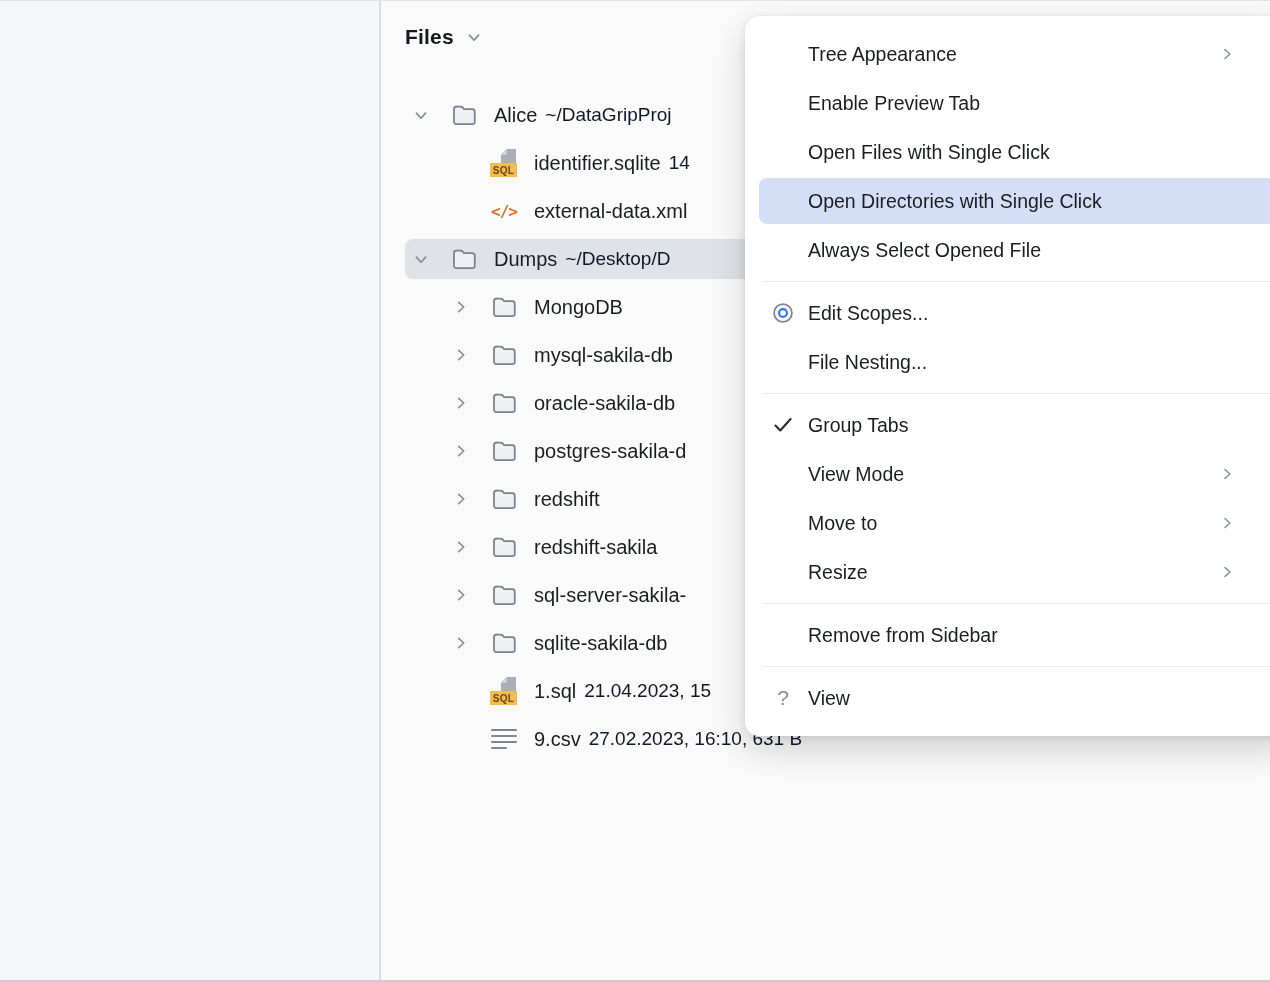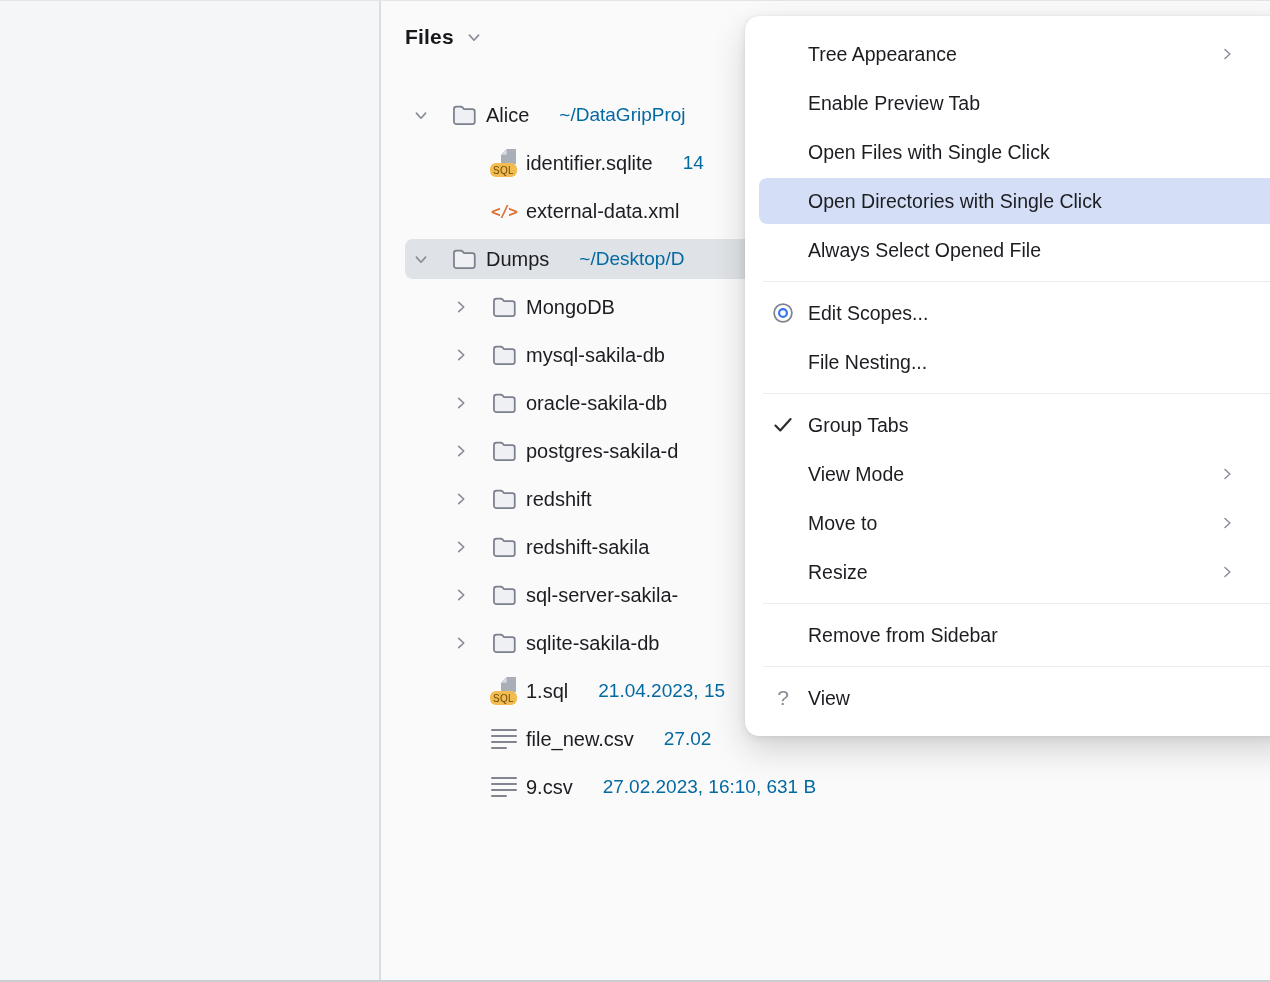--- a/index.html
+++ b/index.html
@@ -29,38 +29,38 @@
   .row{height:48px;display:flex;align-items:center;position:relative;white-space:nowrap}
   .row.lvl0{padding-left:28px}
   .row.lvl1{padding-left:68px}
   .row.selected::before{
     content:"";position:absolute;left:24px;right:8px;top:4px;bottom:4px;
     background:#dfe2e6;border-radius:8px;
   }
   .row>*{position:relative;z-index:1}
   .tw-slot{width:24px;height:24px;display:flex;align-items:center;justify-content:center;flex:0 0 24px}
   .ico{width:28px;height:30px;margin-left:17px;display:flex;align-items:center;justify-content:center;flex:0 0 28px}
-  .lbl{font-size:20px;color:#1c1d21;margin-left:8px}
-  .meta{font-size:19px;color:#0369a1;margin-left:30px}
+  .lbl{font-size:20px;color:#1c1d21;margin-left:16px}
+  .meta{font-size:19px;color:#0f172a;margin-left:8px}
 
   
 
   
   .sqlico{position:relative;width:28px;height:30px}
   .sqlico .doc{
     position:absolute;top:1px;right:2px;width:15px;height:15px;background:#a9aeb7;
     clip-path:polygon(38% 0,100% 0,100% 100%,0 100%,0 38%);
   }
   .sqlico .doc::before{
     content:"";position:absolute;left:0;top:0;width:15px;height:15px;background:#d7dade;
     clip-path:polygon(0 38%,38% 0,38% 38%,0 38%);
   }
   .sqlico .badge{
-    position:absolute;left:0;bottom:1px;width:27px;height:14px;background:#f2bc53;border-radius:6px;
-    color:#6b4a08;font-size:10px;font-weight:400;letter-spacing:.3px;
+    position:absolute;left:0;bottom:1px;width:27px;height:14px;background:#f2bc53;border-radius:0;
+    color:#6b4a08;font-size:10px;font-weight:700;letter-spacing:.3px;
     display:flex;align-items:center;justify-content:center;
   }
 
   
   .xmlico{font-family:"DejaVu Sans Mono",monospace;font-weight:700;font-size:16px;color:#df7130;letter-spacing:-1px}
 
   
   .texticon{width:26px;height:26px;display:flex;flex-direction:column;justify-content:center;gap:3.4px}
   .texticon i{display:block;height:2.5px;background:#80858f;border-radius:1px}
   .texticon i:nth-child(1){width:100%}
@@ -287,44 +287,31 @@
       <span class="ico">
         <span class="sqlico">
             <span class="doc"></span>
             <span class="badge">SQL</span>
           </span>
       </span>
       <span class="lbl">1.sql</span>
       <span class="meta">21.04.2023, 15</span>
     </div>
 
+
     <div class="row lvl1">
       <span class="tw-slot"></span>
       <span class="ico">
         <span class="texticon">
             <i></i>
             <i></i>
             <i></i>
             <i></i>
           </span>
       </span>
-      <span class="lbl">file_new.csv</span>
-      <span class="meta">27.02</span>
-    </div>
-
-    <div class="row lvl1">
-      <span class="tw-slot"></span>
-      <span class="ico">
-        <span class="texticon">
-            <i></i>
-            <i></i>
-            <i></i>
-            <i></i>
-          </span>
-      </span>
       <span class="lbl">9.csv</span>
       <span class="meta">27.02.2023, 16:10, 631 B</span>
     </div>
 
 
 
   </div>
 </div>
 
 <div class="menu">

